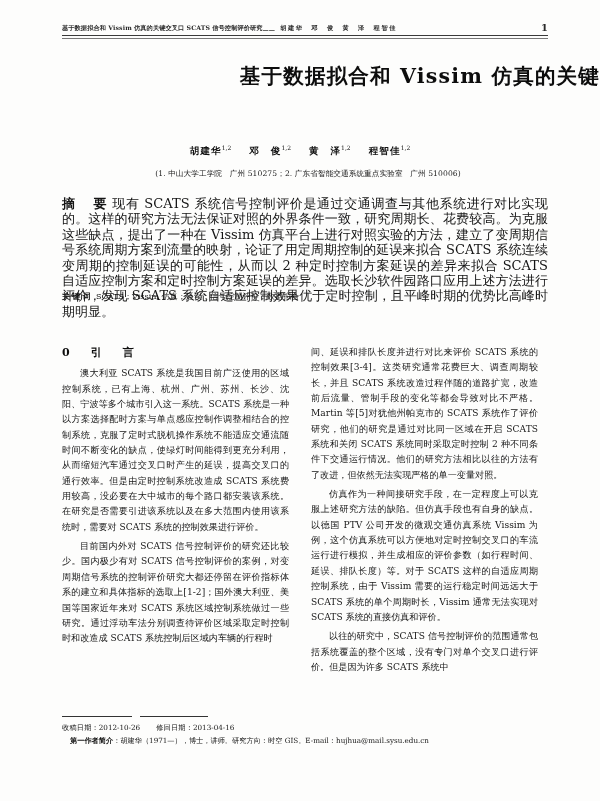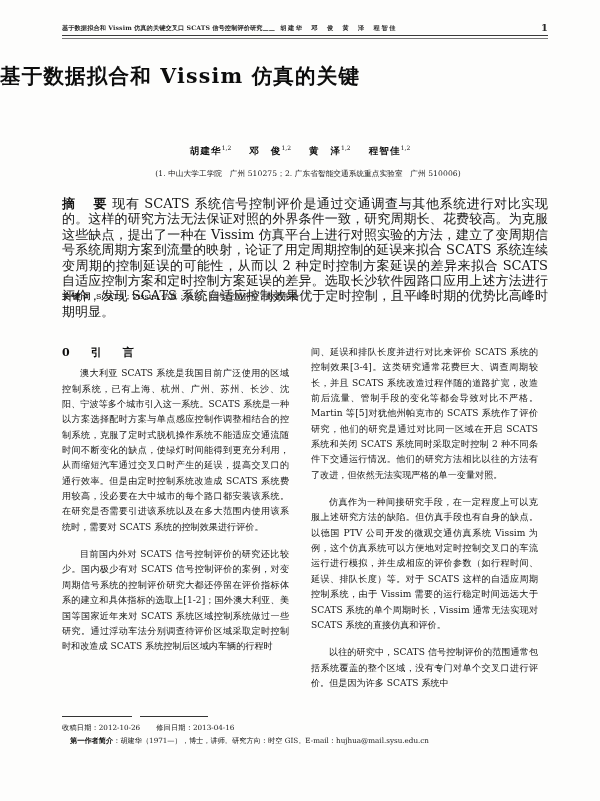--- a/index.html
+++ b/index.html
@@ -59,21 +59,21 @@
     height: 0.7px;
     background: #777;
   }
 
   
   .title-block {
     position: absolute;
     top: 62px;
     left: 0;
     right: 0;
-    text-align: left;
+    text-align: right;
   }
   .title-line {
     font-size: 20.5px;
     font-weight: bold;
     letter-spacing: 1.2px;
     line-height: 29px;
     color: #0d0d0d;
   }
   .title-star {
     font-size: 9px;
@@ -161,21 +161,21 @@
     letter-spacing: 0.02px;
   }
   .sec-head {
     font-size: 11px;
     font-weight: bold;
     letter-spacing: 5px;
     margin-bottom: 6px;
     color: #0d0d0d;
   }
   .para { text-indent: 18px; margin: 0; }
-  .para + .para { margin-top: 12px; }
+  .para + .para { margin-top: 4px; }
   .lat { font-family: "DejaVu Serif", serif; }
 
   
   .fn-rule {
     position: absolute;
     left: 62px;
     top: 716px;
     width: 70px;
     height: 1px;
     background: #333;

